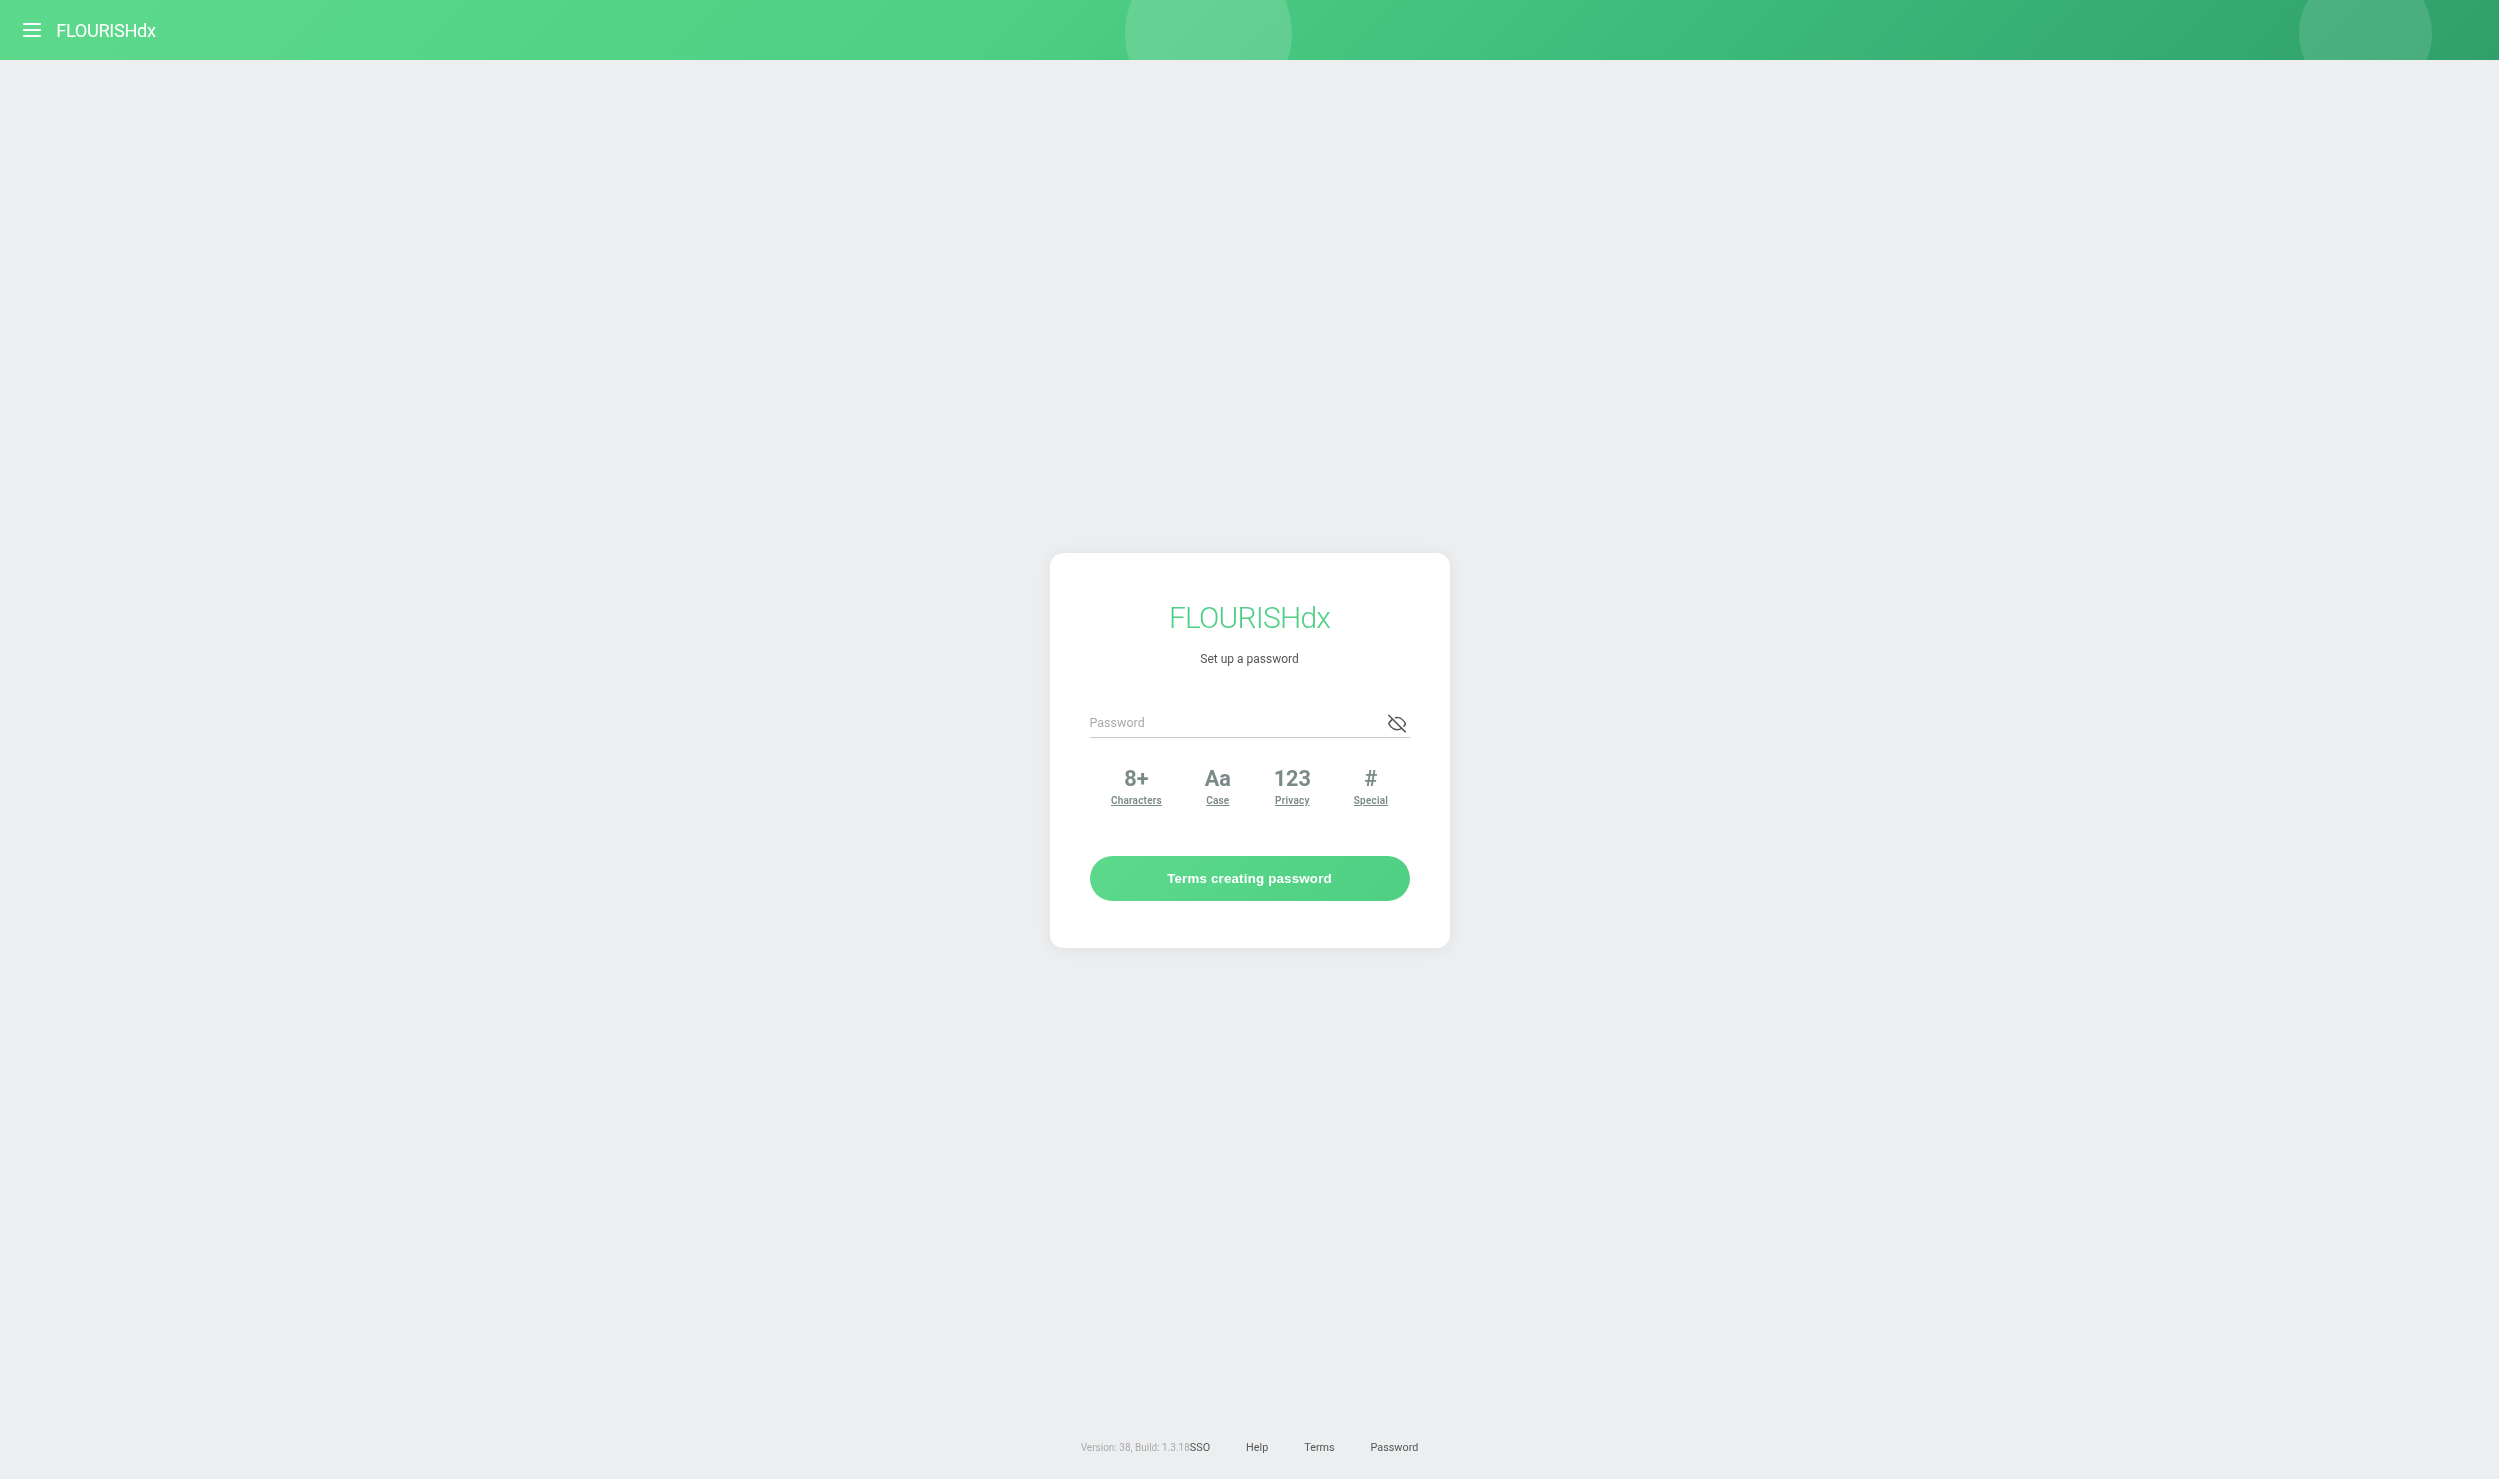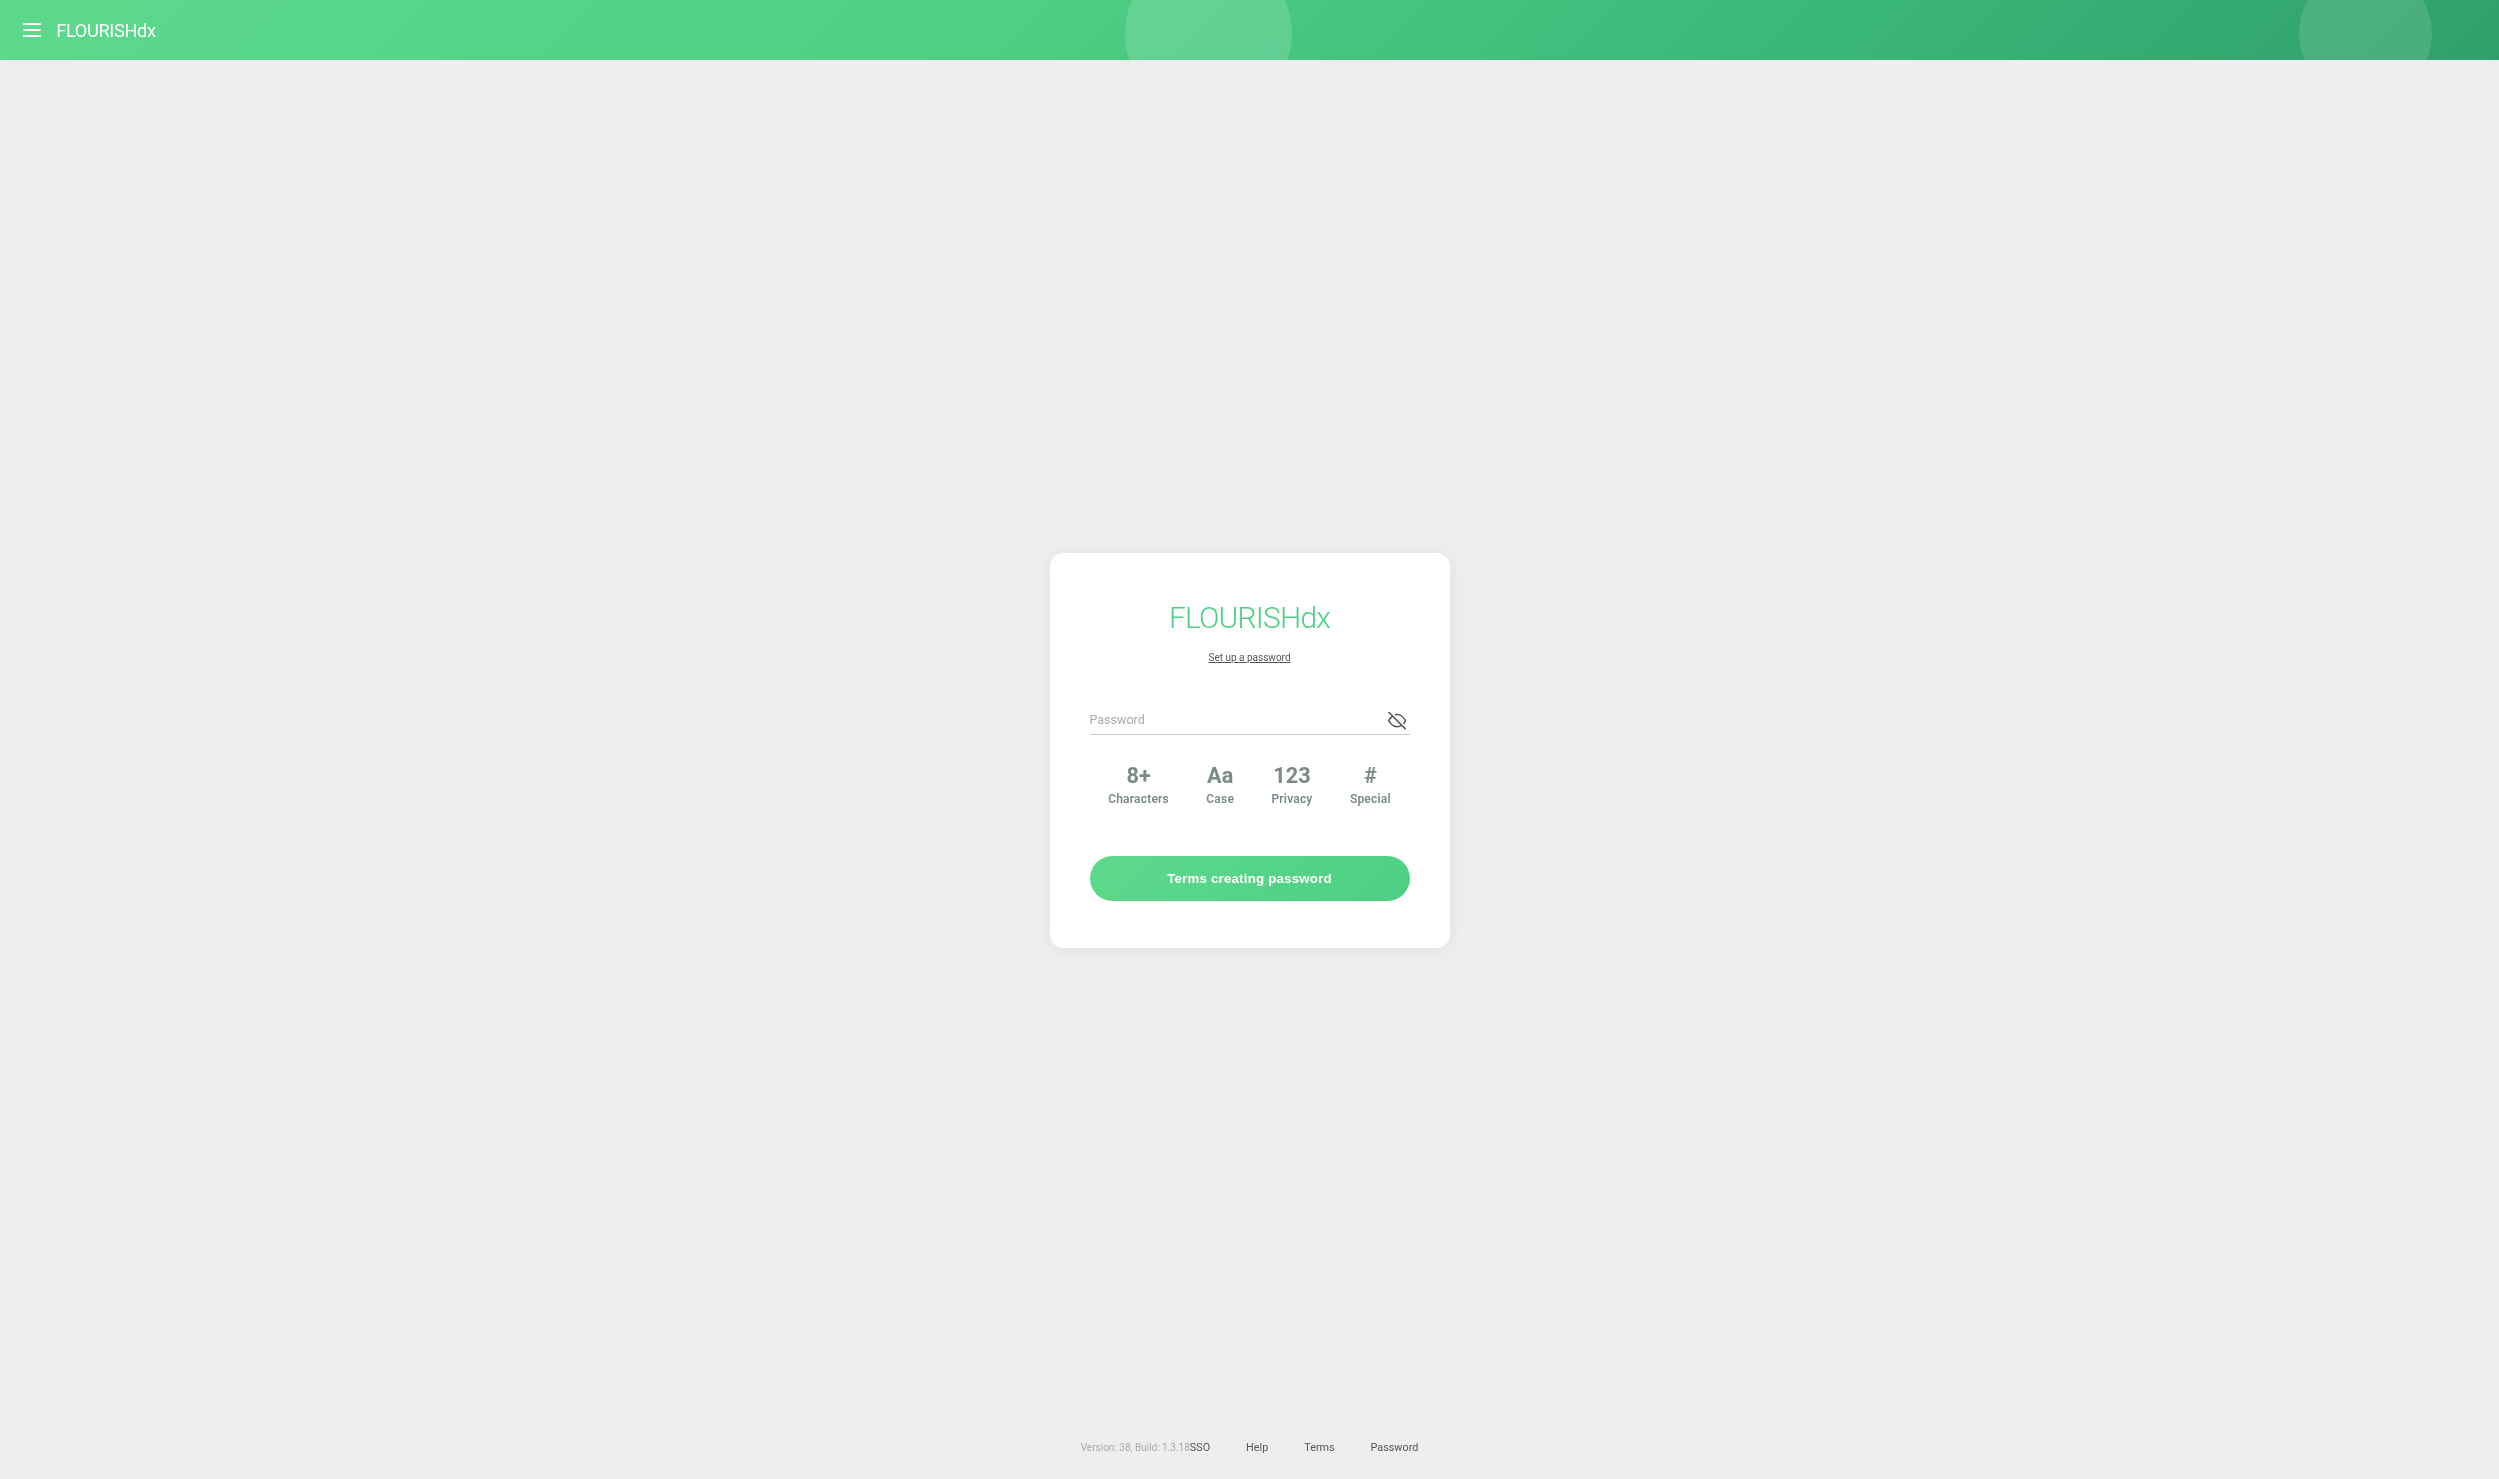--- a/index.html
+++ b/index.html
@@ -108,25 +108,24 @@
       letter-spacing: -0.8px;
       margin-bottom: 16.7px;
     }
 
     .card-logo span {
       font-weight: 300;
       color: #4ecf83;
     }
 
     .card-subtitle {
-      font-size: 10px;
+      font-size: 12px;
       color: #555;
       margin-bottom: 43px;
       font-weight: 400;
-      text-decoration: underline;
     }
 
     
     .input-wrapper {
       width: 100%;
       position: relative;
       margin-bottom: 30px;
     }
 
     .password-input {
@@ -187,24 +186,25 @@
     }
 
     .req-icon {
       font-size: 21.7px;
       color: #7a8a88;
       font-weight: 700;
       line-height: 1;
     }
 
     .req-label {
-      font-size: 12px;
+      font-size: 10px;
       color: #7a8a88;
       font-weight: 600;
       letter-spacing: 0.2px;
+      text-decoration: underline;
     }
 
     
     .create-btn {
       width: 100%;
       background: linear-gradient(135deg, #5dd98c, #4ecf83);
       color: white;
       border: none;
       border-radius: 42px;
       padding: 15px;

